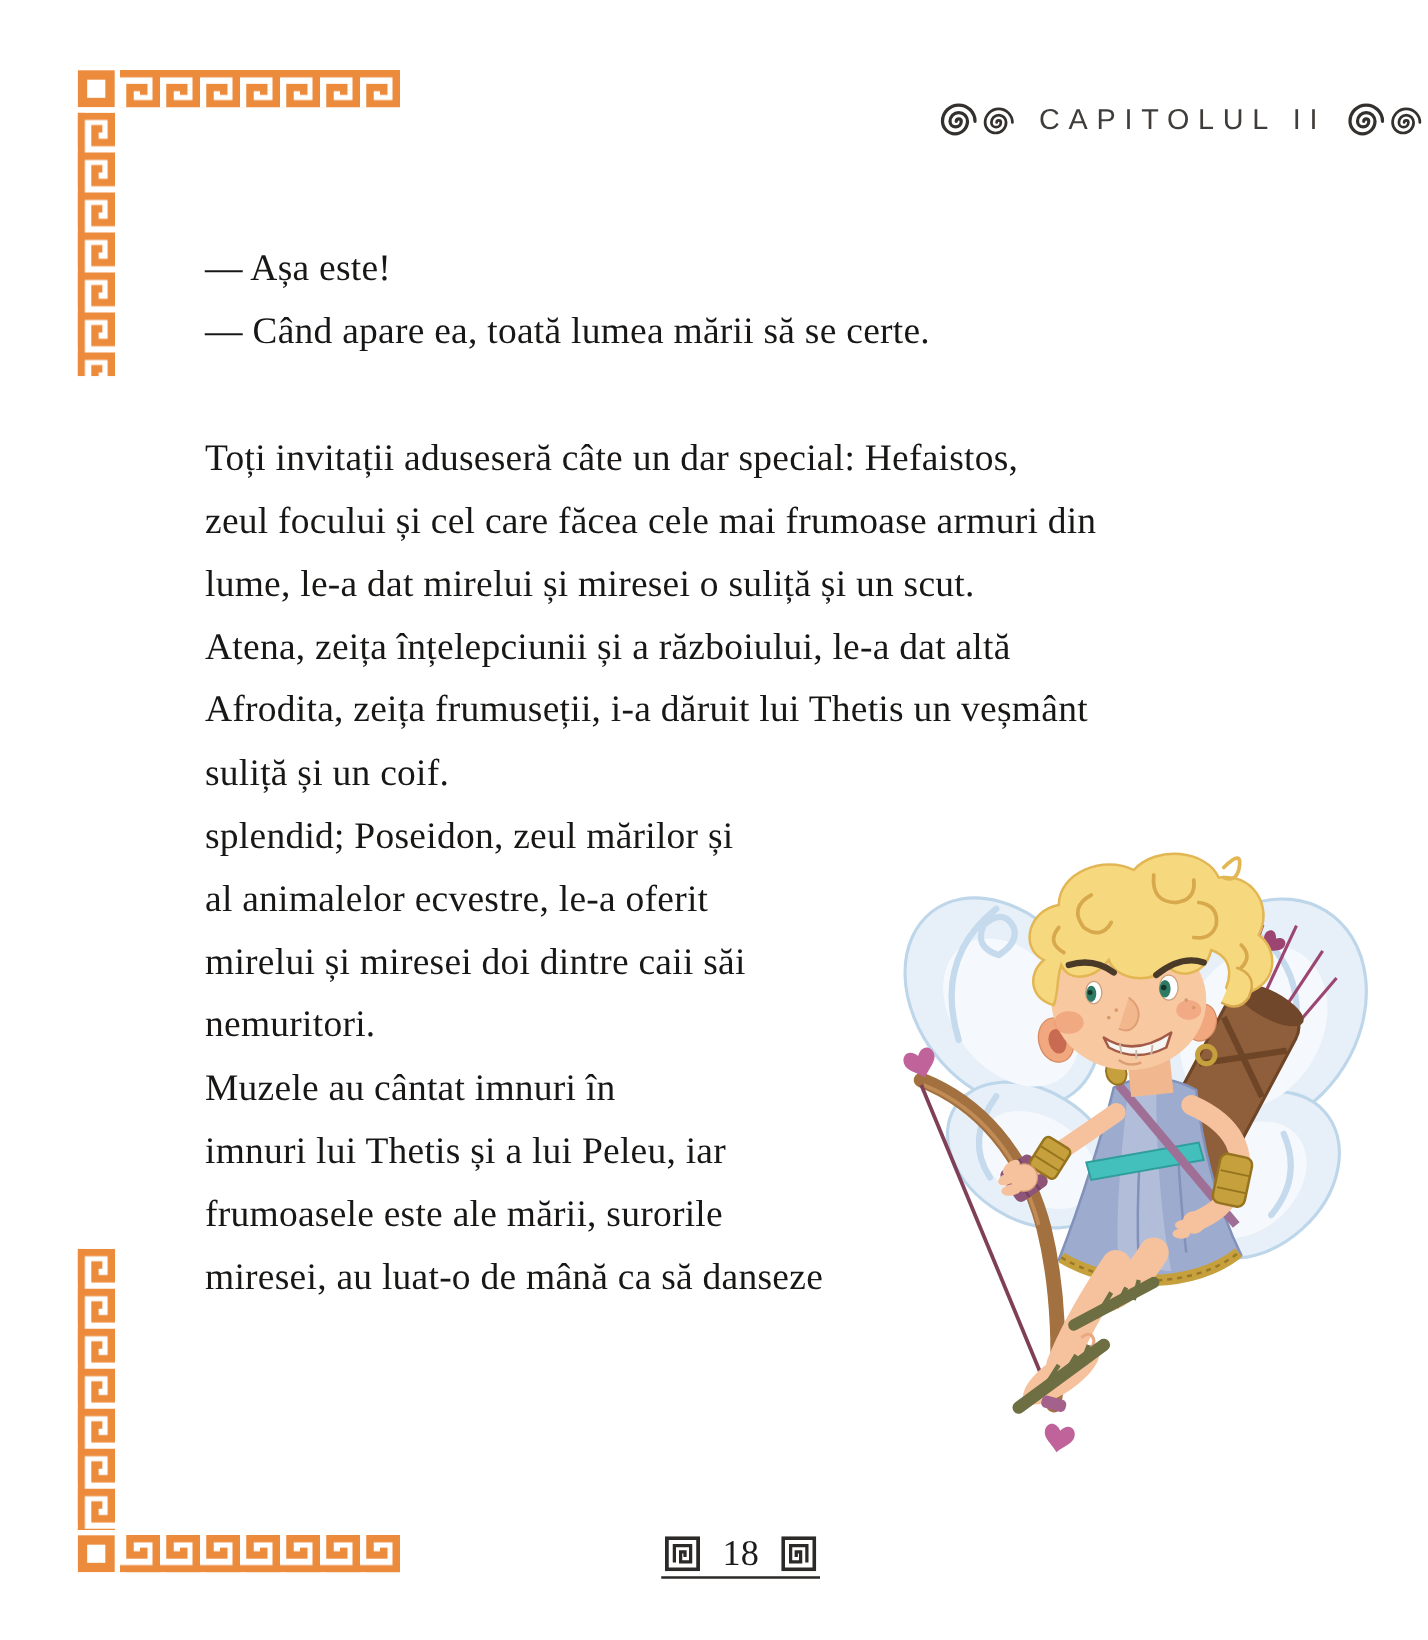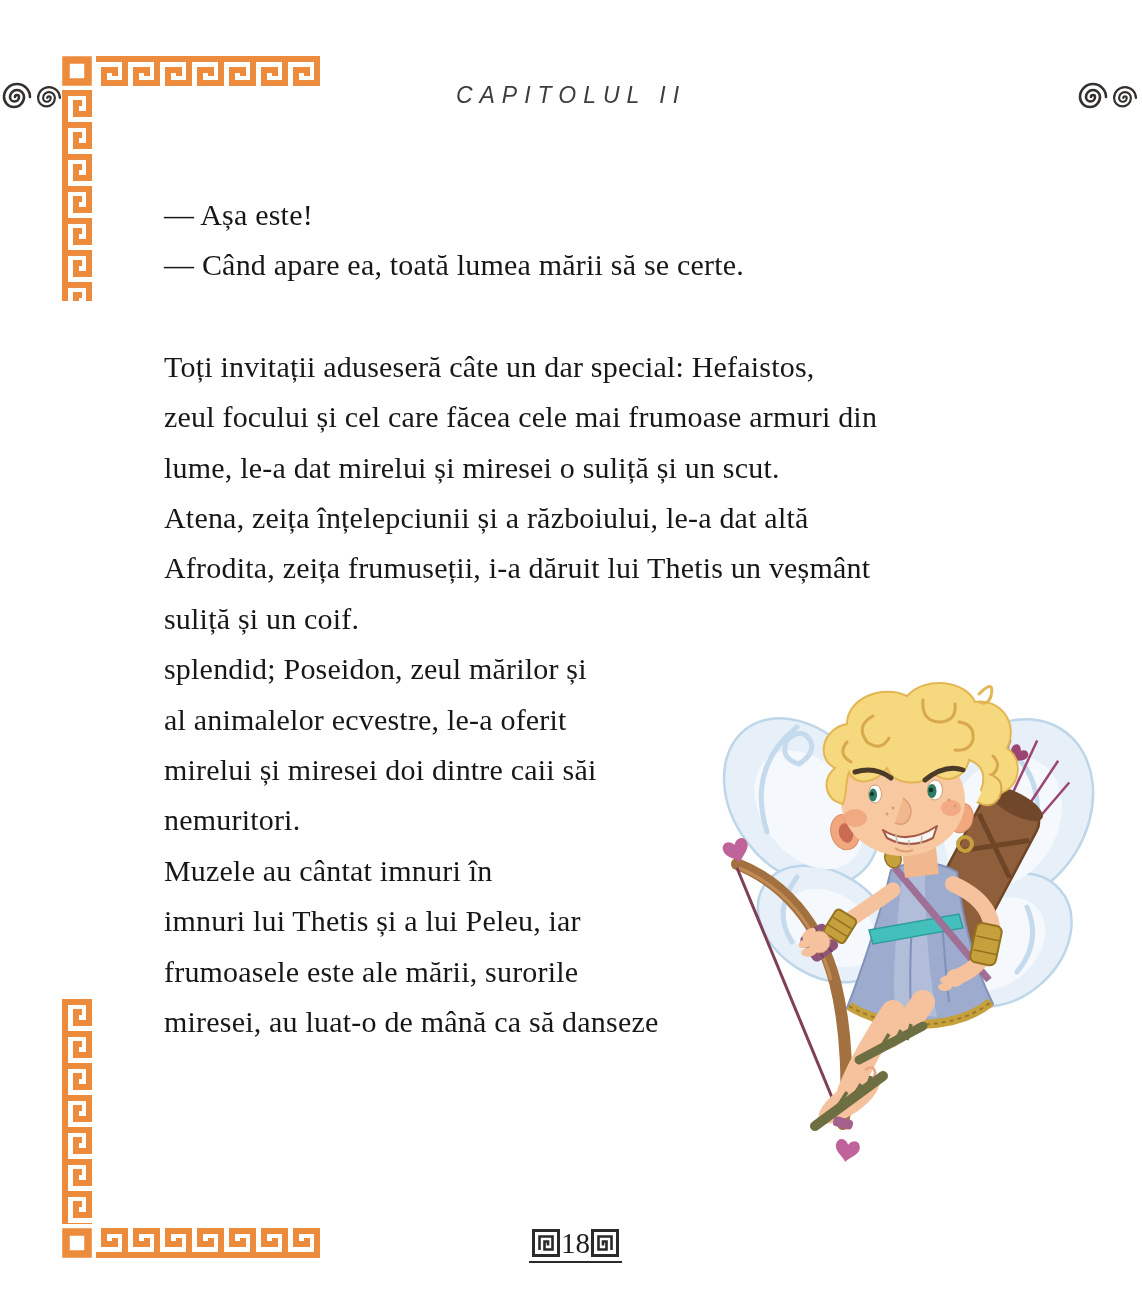--- a/index.html
+++ b/index.html
@@ -5,42 +5,42 @@
   html,body{margin:0;padding:0;background:#ffffff;}
   .page{
     position:relative;width:1142px;height:1312px;background:#ffffff;overflow:hidden;
     font-family:"Liberation Serif","DejaVu Serif",serif;
   }
   
   .border-piece{position:absolute;display:block;}
   
   .chapter-header{
     position:absolute;left:0;right:0;top:78px;
-    display:flex;justify-content:space-between;align-items:center;gap:31px;font-style:italic;
+    display:flex;justify-content:flex-end;align-items:center;gap:15px;
   }
   .chapter-title{
     font-family:"Liberation Sans","DejaVu Sans",sans-serif;
     font-size:23px;font-weight:500;letter-spacing:7px;color:#3f3c3a;
     transform:translateY(-1px);
   }
   .spiral-group{display:block;}
   
   .text-block{
     position:absolute;left:148px;top:190px;
     font-size:30px;line-height:50.4px;color:#181716;
     letter-spacing:0.2px;white-space:nowrap;margin-left:16px;
   }
   .text-block p{margin:0;}
   .text-block p.gap{margin-top:51px;}
   
   .cupid{position:absolute;left:697px;top:672px;pointer-events:none;}
   
   .page-footer{
     position:absolute;left:529px;top:1229px;
-    display:flex;align-items:center;gap:1px;
+    display:flex;align-items:center;gap:18px;
     padding:0 3px 4px 3px;border-bottom:2px solid #2b2a28;
   }
   .page-number{font-size:29px;line-height:28px;color:#1d1c1b;}
 </style>
 </head>
 <body>
 
 <div class="page">
 
   <svg width="0" height="0" style="position:absolute" aria-hidden="true">

